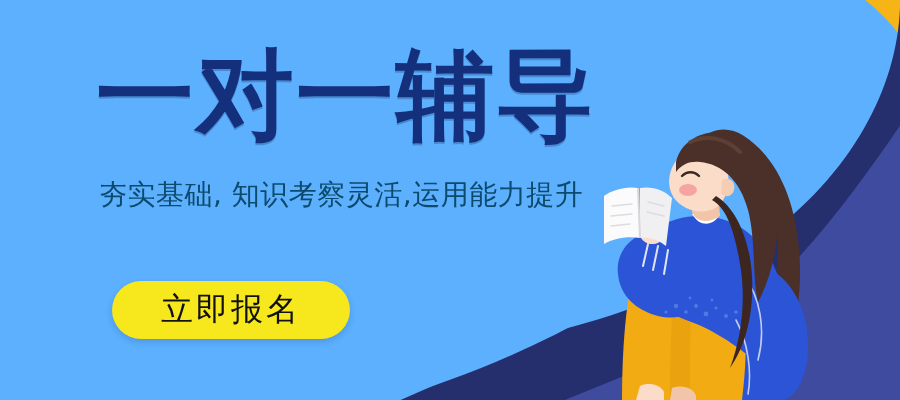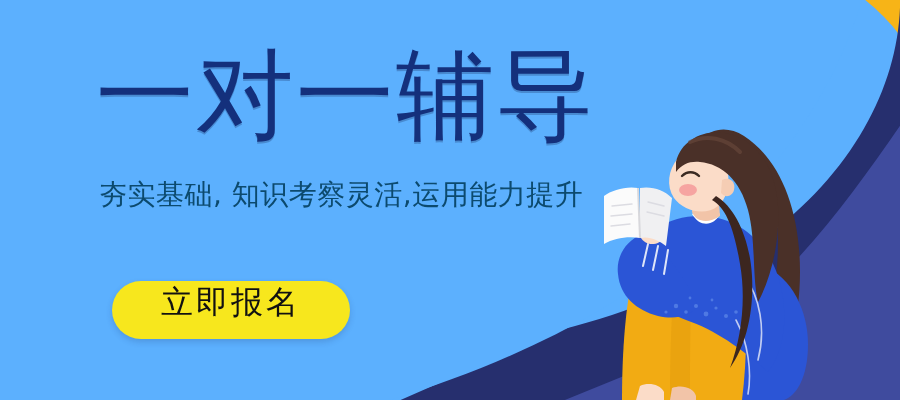--- a/index.html
+++ b/index.html
@@ -29,21 +29,21 @@
     left: 0;
     width: 900px;
     height: 400px;
   }
   #headline {
     position: absolute;
     left: 96px;
     top: 44px;
     font-size: 98px;
     line-height: 1.05;
-    font-weight: 400;
+    font-weight: 700;
     color: #14307c;
     letter-spacing: 2px;
     white-space: nowrap;
     text-shadow: 0 2px 0 rgba(10,25,70,0.25);
   }
   #subtitle {
     position: absolute;
     left: 99px;
     top: 176px;
     font-size: 28px;
@@ -58,21 +58,21 @@
     top: 281px;
     width: 238px;
     height: 58px;
     background: #f7e71d;
     border-radius: 29px;
     border: none;
     padding: 0;
     cursor: pointer;
     box-shadow: 0 3px 6px rgba(20,40,90,0.18);
     display: flex;
-    align-items: flex-start;
+    align-items: center;
     justify-content: center;
   }
   #cta-label {
     font-size: 32px;
     font-weight: 500;
     color: #111111;
     letter-spacing: 3px;
     white-space: nowrap;
   }
 </style>

